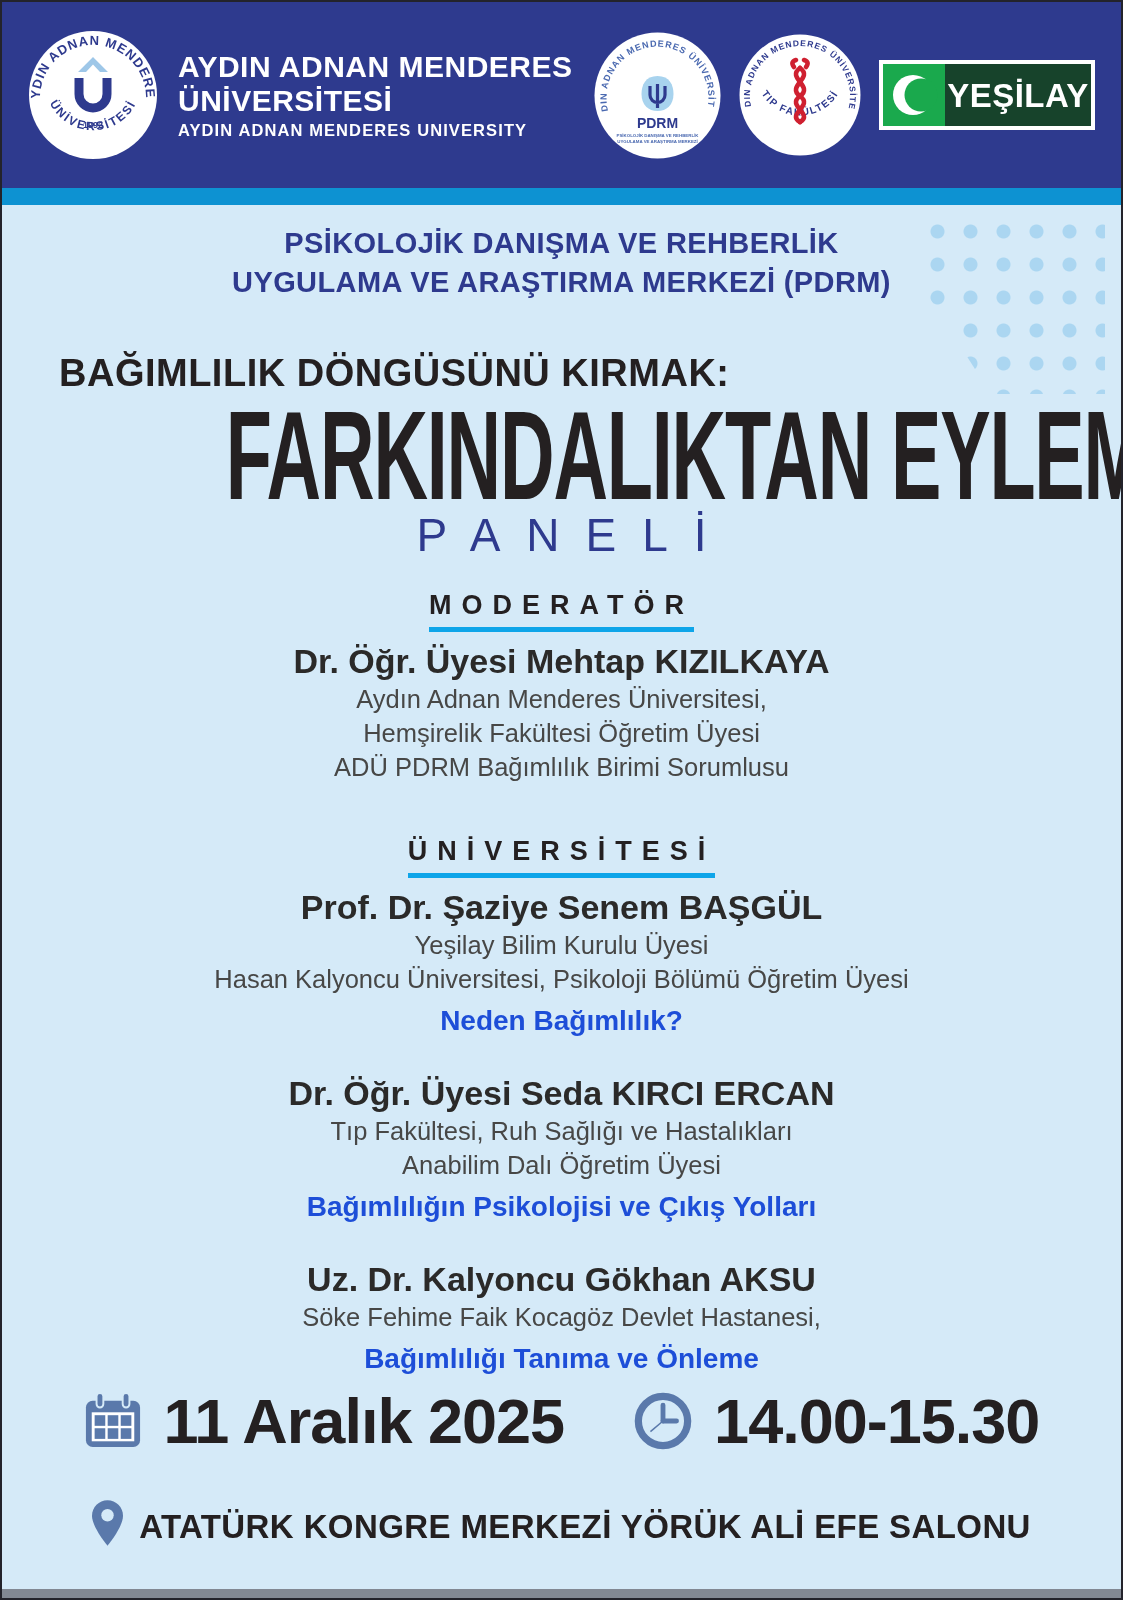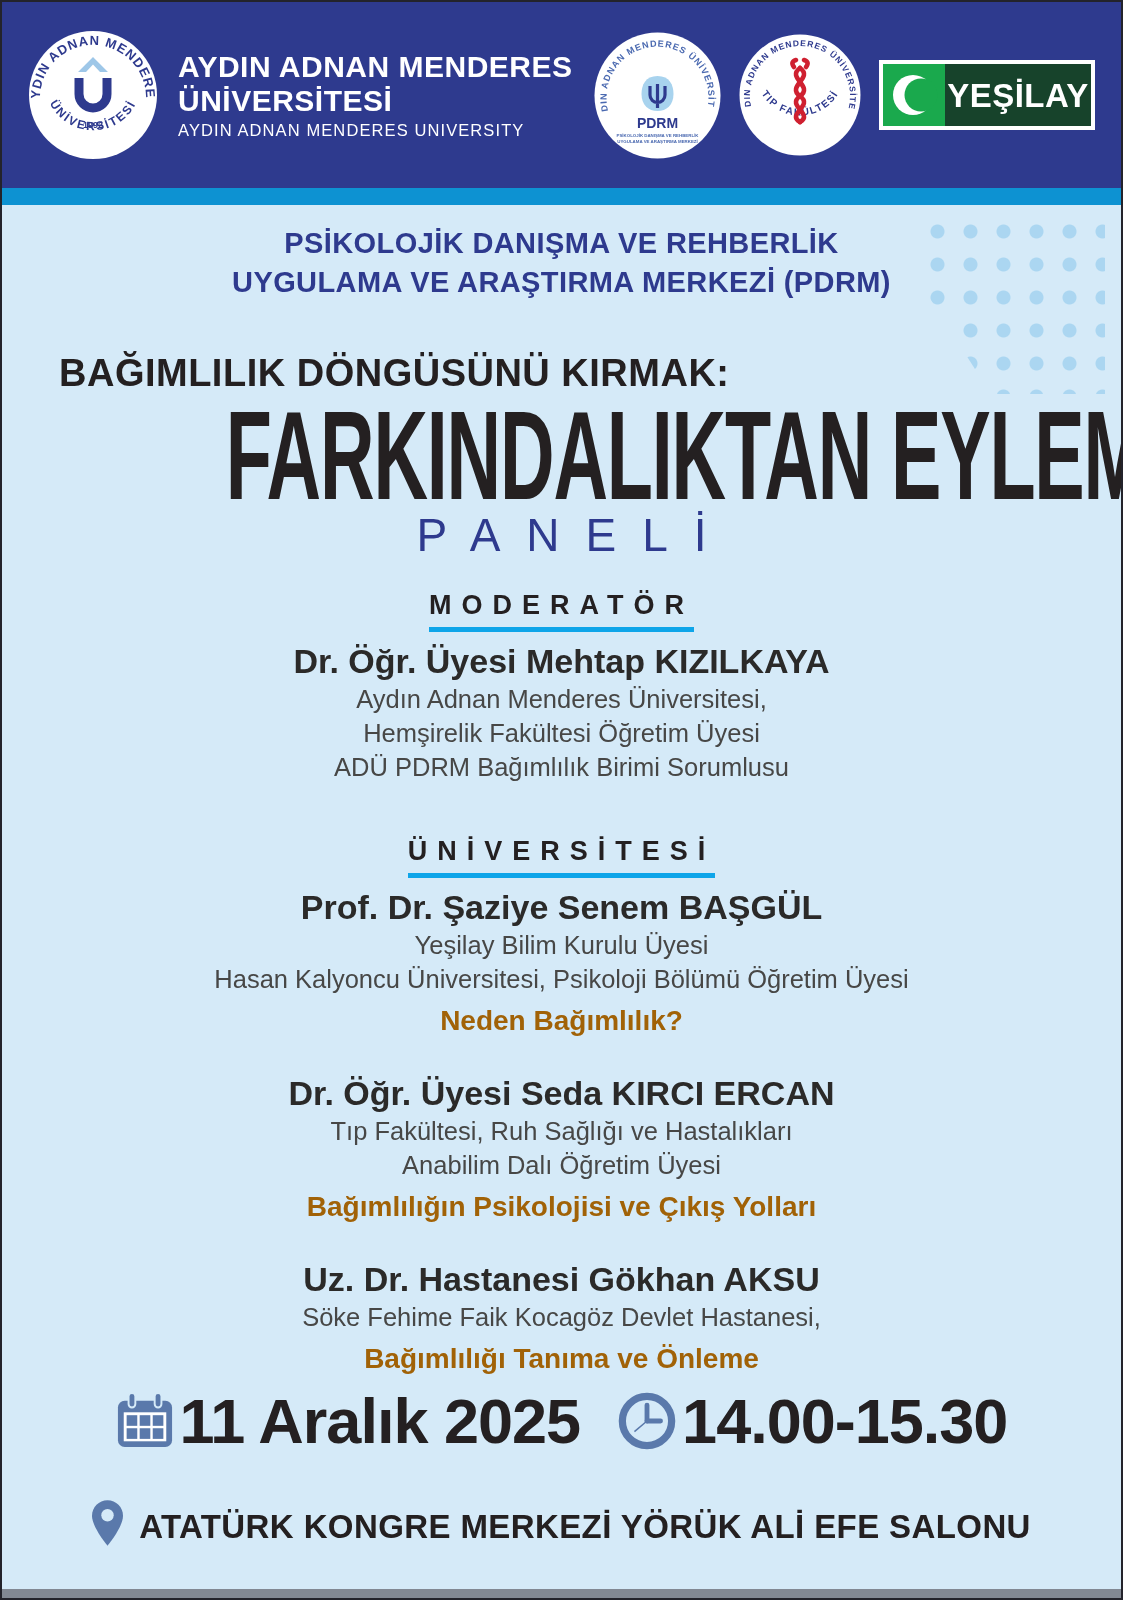--- a/index.html
+++ b/index.html
@@ -10,21 +10,21 @@
     font-family:"Liberation Sans",sans-serif;
   }
   
   .header{
     position:absolute;top:0;left:0;right:0;height:186px;background:#2e3a8e;
     display:flex;align-items:center;padding:0 26px;box-sizing:border-box;gap:20px;
   }
   .stripe{position:absolute;top:186px;left:0;right:0;height:17px;background:#0d92d2;}
   .uni-text{display:flex;flex-direction:column;line-height:1.12;}
   .uni-text .l1,.uni-text .l2{color:#ffffff;font-weight:800;font-size:30px;letter-spacing:.5px;}
-  .uni-text .l3{color:#ffffff;font-weight:400;font-size:16.5px;letter-spacing:1.1px;margin-top:4px;}
+  .uni-text .l3{color:#ffffff;font-weight:700;font-size:16.5px;letter-spacing:1.1px;margin-top:4px;}
   .logo-group{margin-left:auto;display:flex;align-items:center;gap:18px;}
   .seal{flex:0 0 auto;}
   
   .dots{
     position:absolute;top:207px;right:16px;width:190px;height:185px;
     background-image:radial-gradient(circle,#abd6f1 6.5px,rgba(0,0,0,0) 7.5px);
     background-size:33px 33px;background-position:6px 6px;
     clip-path:polygon(0 0,100% 0,100% 100%,40% 100%,0 36%);
   }
   
@@ -38,24 +38,24 @@
   }
   .panel-word{position:absolute;top:506px;left:26px;right:0;text-align:center;
     color:#2e3a8e;font-weight:400;font-size:46px;letter-spacing:26px;}
   .section{position:absolute;left:0;right:0;text-align:center;}
   .sec-moderator{top:588px;}
   .sec-panelists{top:834px;}
   .section-heading{color:#242021;font-weight:800;font-size:27px;letter-spacing:10px;margin-bottom:12px;}
   .section-heading span{display:inline-block;border-bottom:5px solid #0ea5e9;padding-bottom:6px;}
   .person-name{color:#2b2a29;font-weight:700;font-size:34px;line-height:34px;margin-bottom:4px;}
   .person-line{color:#474746;font-weight:400;font-size:25.5px;line-height:34px;}
-  .talk-topic{color:#a16207;font-weight:700;font-size:28px;line-height:38px;margin-top:6px;}
+  .talk-topic{color:#1d4ed8;font-weight:700;font-size:28px;line-height:38px;margin-top:6px;}
   .panelist{margin-bottom:36px;}
   
-  .schedule{position:absolute;top:1383px;left:0;right:0;display:flex;align-items:center;justify-content:center;gap:6px;}
+  .schedule{position:absolute;top:1383px;left:0;right:0;display:flex;align-items:center;justify-content:center;gap:22px;}
   .schedule .big{color:#242021;font-weight:900;font-size:63px;letter-spacing:-1px;white-space:nowrap;}
   .sched-gap{width:26px;}
   .location{position:absolute;top:1498px;left:0;right:0;display:flex;align-items:flex-end;justify-content:center;gap:16px;}
   .location .loc-text{color:#242021;font-weight:800;font-size:33px;letter-spacing:.4px;white-space:nowrap;}
   .bottom-bar{position:absolute;bottom:0;left:0;right:0;height:9px;background:#828893;}
   svg{display:block;}
 </style>
 </head>
 <body>
 
@@ -171,21 +171,21 @@
     </div>
 
     <div class="panelist">
       <div class="person-name">Dr. Öğr. Üyesi Seda KIRCI ERCAN</div>
       <div class="person-line">Tıp Fakültesi, Ruh Sağlığı ve Hastalıkları</div>
       <div class="person-line">Anabilim Dalı Öğretim Üyesi</div>
       <div class="talk-topic">Bağımlılığın Psikolojisi ve Çıkış Yolları</div>
     </div>
 
     <div class="panelist">
-      <div class="person-name">Uz. Dr. Hastanesi Gökhan AKSU</div>
+      <div class="person-name">Uz. Dr. Kalyoncu Gökhan AKSU</div>
       <div class="person-line">Söke Fehime Faik Kocagöz Devlet Hastanesi,</div>
       <div class="talk-topic">Bağımlılığı Tanıma ve Önleme</div>
     </div>
   </div>
 
   <div class="schedule">
     <svg width="58" height="60" viewBox="0 0 60 62">
       <rect x="2" y="10" width="56" height="48" rx="7" fill="#5a79ab"></rect>
       <rect x="13" y="2" width="7" height="15" rx="3.5" fill="#5a79ab" stroke="#d5eaf8" stroke-width="2"></rect>
       <rect x="40" y="2" width="7" height="15" rx="3.5" fill="#5a79ab" stroke="#d5eaf8" stroke-width="2"></rect>

